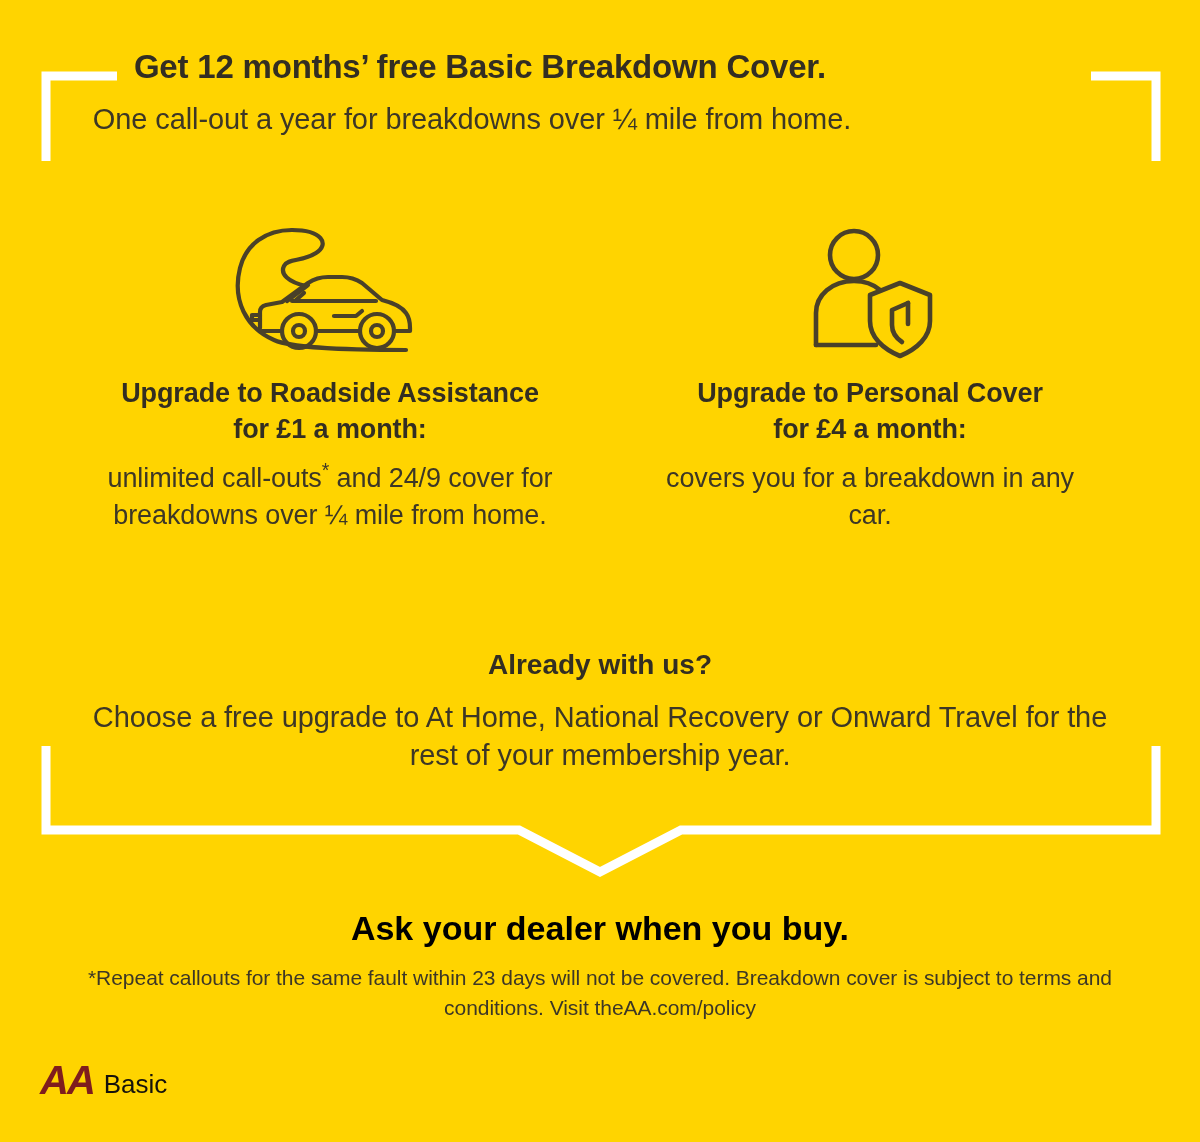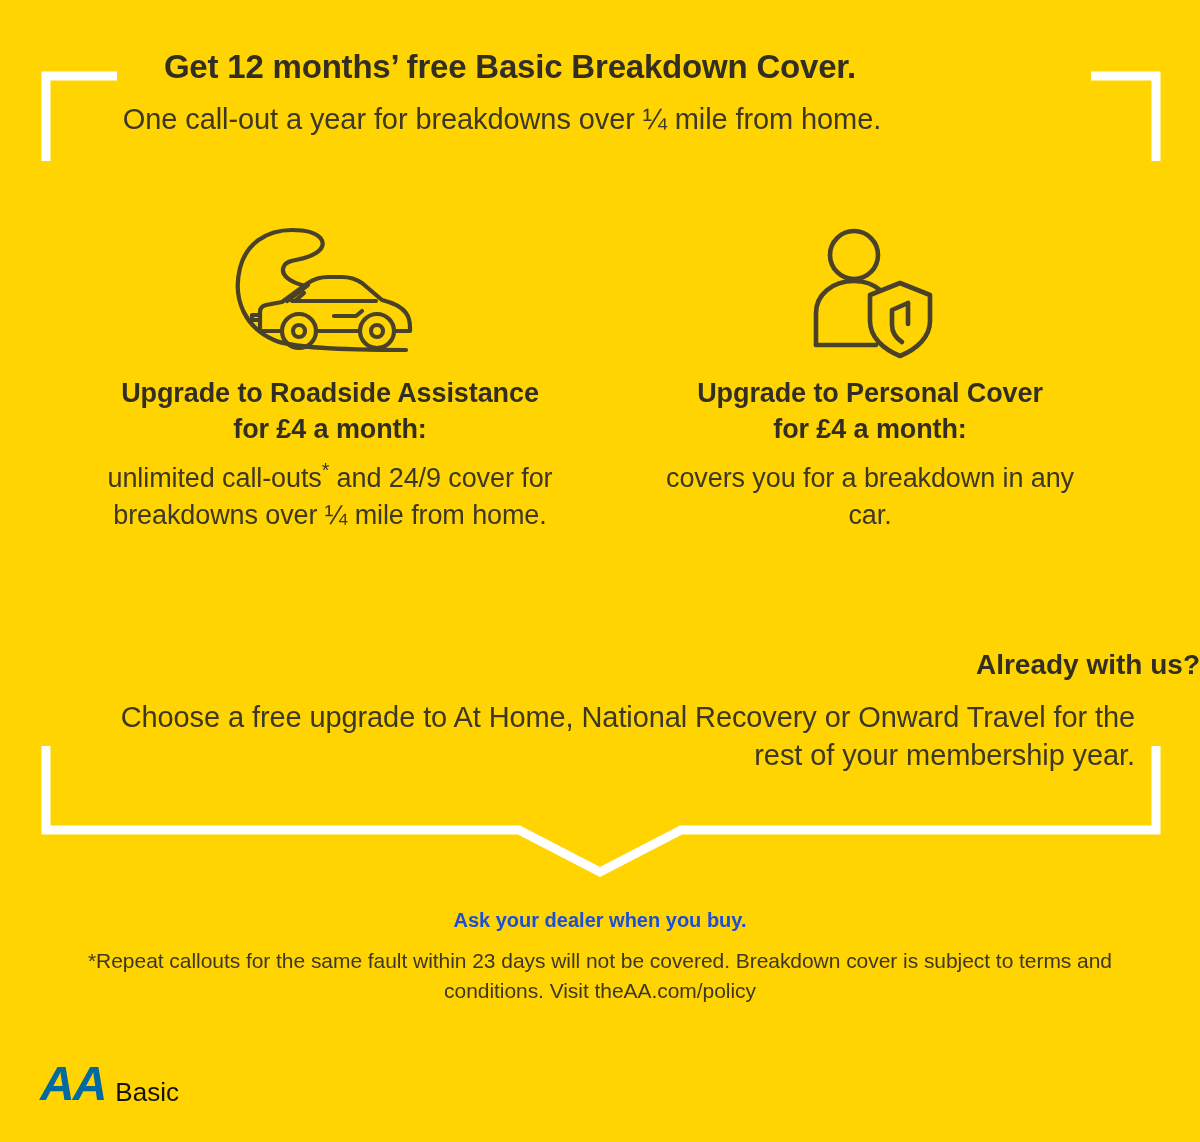--- a/index.html
+++ b/index.html
@@ -30,21 +30,20 @@
     pointer-events: none;
   }
 
   
   .header {
     position: absolute;
     left: 0;
     top: 48px;
     width: 960px;
     text-align: center;
-    padding-left: 30px;
   }
   .headline {
     font-size: 33px;
     font-weight: bold;
     color: #332E22;
     letter-spacing: -0.2px;
     line-height: 1.18;
     margin: 0;
   }
   .subhead {
@@ -104,21 +103,21 @@
     vertical-align: super;
     line-height: 0;
   }
 
   
   .already {
     position: absolute;
     left: 0;
     top: 648px;
     width: 1200px;
-    text-align: right;
+    text-align: center;
   }
   .already-title {
     font-size: 28px;
     font-weight: bold;
     color: #332E22;
     margin: 0;
     line-height: 1.2;
   }
   .already-body {
     font-size: 29px;
@@ -132,23 +131,23 @@
 
   
   .footer {
     position: absolute;
     left: 0;
     top: 908px;
     width: 1200px;
     text-align: center;
   }
   .footer-cta {
-    font-size: 20px;
-    font-weight: bold;
-    color: #1d4ed8;
+    font-size: 34px;
+    font-weight: bold;
+    color: #000000;
     margin: 0;
     line-height: 1.2;
   }
   .footer-legal {
     font-size: 21px;
     font-weight: normal;
     color: #3D3726;
     line-height: 1.42;
     margin: 14px auto 0 auto;
     max-width: 1030px;
@@ -158,24 +157,24 @@
   
   .logo {
     position: absolute;
     left: 40px;
     top: 1060px;
     display: flex;
     align-items: flex-end;
   }
   .logo-aa {
     font-family: "Liberation Sans", sans-serif;
-    font-size: 48px;
+    font-size: 40px;
     font-weight: bold;
     font-style: italic;
-    color: #0369a1;
+    color: #7f1d1d;
     letter-spacing: -2px;
     line-height: 1;
   }
   .logo-cars {
     font-family: "Liberation Sans", sans-serif;
     font-size: 26px;
     font-weight: normal;
     color: #15120C;
     line-height: 1;
     margin-left: 10px;
@@ -225,21 +224,21 @@
 
             <path d="M104 100 L126 100 L132 95"></path>
 
             <circle cx="69" cy="115" r="17"></circle>
             <circle cx="69" cy="115" r="6"></circle>
             <circle cx="147" cy="115" r="17"></circle>
             <circle cx="147" cy="115" r="6"></circle>
           </g>
         </svg>
       </div>
-      <h2 class="col-title">Upgrade to Roadside Assistance for £4 a month:</h2>
+      <h2 class="col-title">Upgrade to Roadside Assistance for £1 a month:</h2>
       <p class="col-body"><span>unlimited call-outs</span><sup class="star">*</sup><span> and 24/9 cover for breakdowns over ¼ mile from home.</span></p>
     </div>
 
     <div class="col col-right">
       <div class="icon-wrap">
         <svg width="132" height="140" viewBox="0 0 132 140" xmlns="http://www.w3.org/2000/svg">
           <g fill="none" stroke="#4A4129" stroke-width="4.6" stroke-linecap="round" stroke-linejoin="round">
 
             <circle cx="50" cy="34" r="24"></circle>
 

